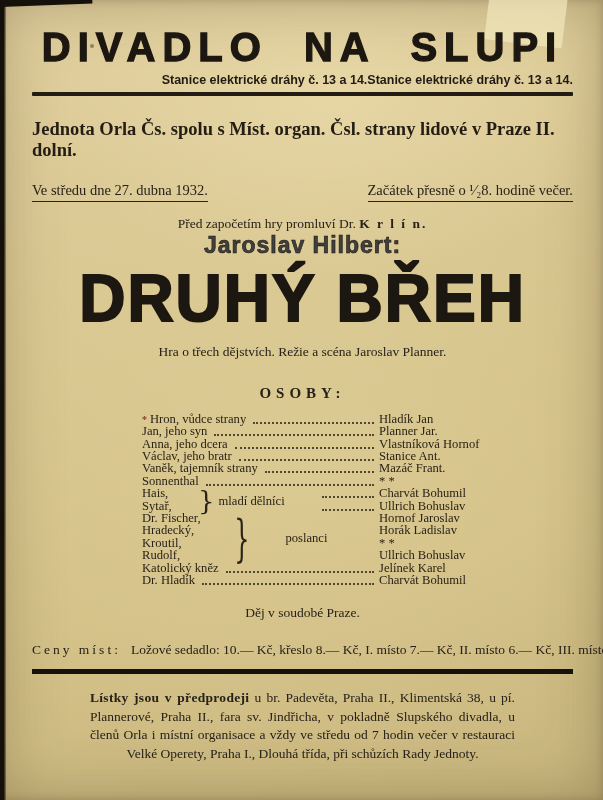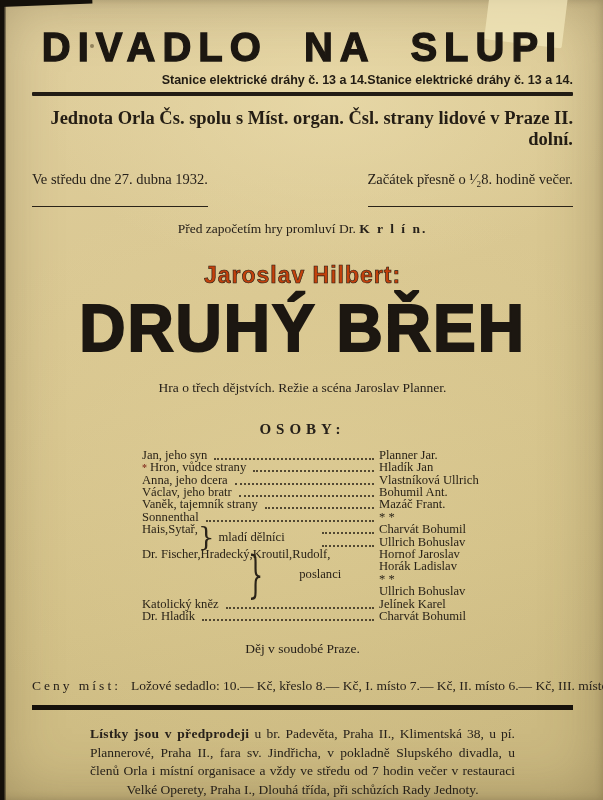--- a/index.html
+++ b/index.html
@@ -25,45 +25,45 @@
   .poster{position:absolute;inset:0;padding:22px 30px 0 32px;box-sizing:border-box;}
 
   
   .masthead{font-family:"Liberation Sans", sans-serif;font-weight:bold;
     font-size:40px;line-height:46px;letter-spacing:7px;word-spacing:18px;
     color:#1c1711;text-align:center;-webkit-text-stroke:1.3px #1c1711;margin-top:2px;}
   .stations{display:flex;justify-content:flex-end;margin-top:3px;
     font-family:"Liberation Sans", sans-serif;font-weight:bold;font-size:12.5px;color:#211b13;}
   .rule-thin{height:3.5px;background:#221c14;margin-top:5px;border-radius:1px;}
 
-  .org-line{margin-top:12px;text-align:right;font-weight:bold;font-size:18.5px;color:#241d14;}
+  .org-line{margin-top:23px;text-align:left;font-weight:bold;font-size:18.5px;color:#241d14;}
 
   .when-row{display:flex;justify-content:space-between;margin-top:21px;font-size:14.5px;}
-  .underlined{border-bottom:1.5px solid #2a2318;padding-bottom:18px;}
+  .underlined{border-bottom:1.5px solid #2a2318;padding-bottom:2px;}
 
   .speech{margin-top:14px;text-align:center;font-size:13.5px;}
   .speech b{letter-spacing:2px;}
 
-  .author{margin-top:25px;text-align:center;font-family:"Liberation Sans", sans-serif;
-    font-weight:bold;font-size:23px;color:#c2410c;-webkit-text-stroke:.6px #1c1711;letter-spacing:1px;}
+  .author{text-align:center;font-family:"Liberation Sans", sans-serif;
+    font-weight:bold;font-size:23px;color:#404040;-webkit-text-stroke:.6px #1c1711;letter-spacing:1px;}
   .play-title{margin-top:4px;text-align:center;font-family:"Liberation Sans", sans-serif;
     font-weight:bold;font-size:64px;line-height:70px;letter-spacing:2px;color:#1c1711;
     -webkit-text-stroke:2px #1c1711;transform:scaleY(1.04);}
-  .subtitle{margin-top:17px;text-align:center;font-size:13.5px;}
+  .subtitle{margin-top:11px;text-align:center;font-size:13.5px;}
 
   .osoby{margin-top:25px;text-align:center;font-weight:bold;font-size:15px;letter-spacing:5px;}
 
   .cast{margin:13px auto 0 110px;width:365px;font-size:12.6px;color:#2a2318;}
   .cast-row{display:flex;align-items:flex-end;height:12.4px;}
   .role{white-space:nowrap;}
   .dots{flex:1;border-bottom:2px dotted rgba(48,40,26,.8);margin:0 5px 3px 7px;}
   .actor{width:128px;white-space:nowrap;text-align:left;}
   .lead-mark{color:#8a3b28;font-weight:bold;margin-right:3px;font-size:10px;}
   .cast-group{display:flex;align-items:stretch;}
-  .g-roles{display:flex;flex-direction:row;justify-content:space-between;}
+  .g-roles{display:flex;flex-direction:column;justify-content:space-between;}
   .g-roles .role{height:12.4px;display:flex;align-items:flex-end;}
   .g-brace{display:flex;align-items:center;font-family:"DejaVu Serif", serif;
     font-weight:normal;color:#2a2318;margin:0 4px;}
   .g-brace span{display:block;}
   .g-label{display:flex;align-items:center;white-space:nowrap;}
   .g-right{flex:1;display:flex;flex-direction:column;justify-content:space-between;}
   .g-right .cast-row{height:12.4px;}
 
   .setting{margin-top:17px;text-align:center;font-size:13.5px;}
 
@@ -107,38 +107,38 @@
   </div>
 
   <div class="author">Jaroslav Hilbert:</div>
   <div class="play-title">DRUHÝ BŘEH</div>
   <div class="subtitle">Hra o třech dějstvích. Režie a scéna Jaroslav Planner.</div>
 
   <div class="osoby">OSOBY:</div>
 
   <div class="cast">
     <div class="cast-row">
+      <span class="role"><i class="lead-mark" style="font-style:normal">*</i><span>Hron, vůdce strany</span></span>
+      <span class="dots"></span>
+      <span class="actor">Hladík Jan</span>
+    </div>
+    <div class="cast-row">
       <span class="role">Jan, jeho syn</span>
       <span class="dots"></span>
       <span class="actor">Planner Jar.</span>
     </div>
     <div class="cast-row">
-      <span class="role"><i class="lead-mark" style="font-style:normal">*</i><span>Hron, vůdce strany</span></span>
-      <span class="dots"></span>
-      <span class="actor">Hladík Jan</span>
-    </div>
-    <div class="cast-row">
       <span class="role">Anna, jeho dcera</span>
       <span class="dots"></span>
-      <span class="actor">Vlastníková Ullrich</span>
+      <span class="actor">Vlastníková Hornof</span>
     </div>
     <div class="cast-row">
       <span class="role">Václav, jeho bratr</span>
       <span class="dots"></span>
-      <span class="actor">Bohumil Ant.</span>
+      <span class="actor">Stanice Ant.</span>
     </div>
     <div class="cast-row">
       <span class="role">Vaněk, tajemník strany</span>
       <span class="dots"></span>
       <span class="actor">Mazáč Frant.</span>
     </div>
     <div class="cast-row">
       <span class="role">Sonnenthal</span>
       <span class="dots"></span>
       <span class="actor">*   *</span>

